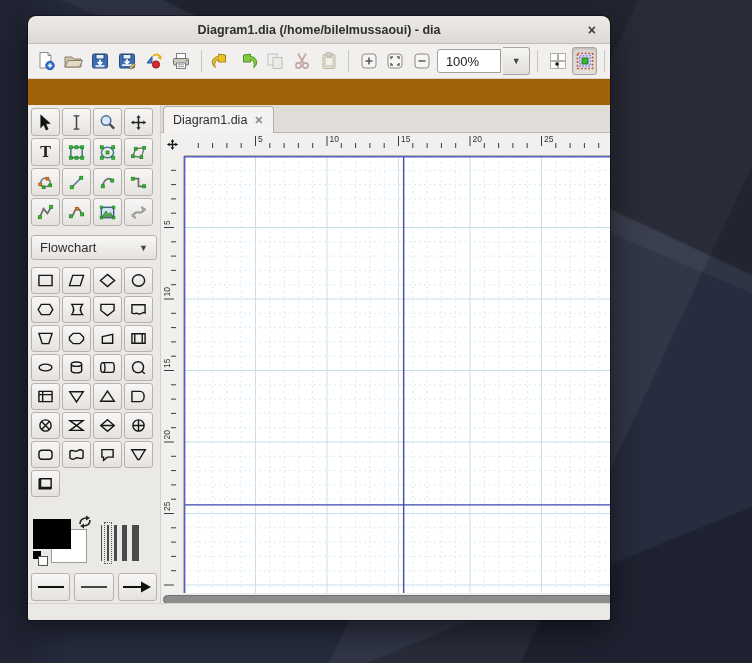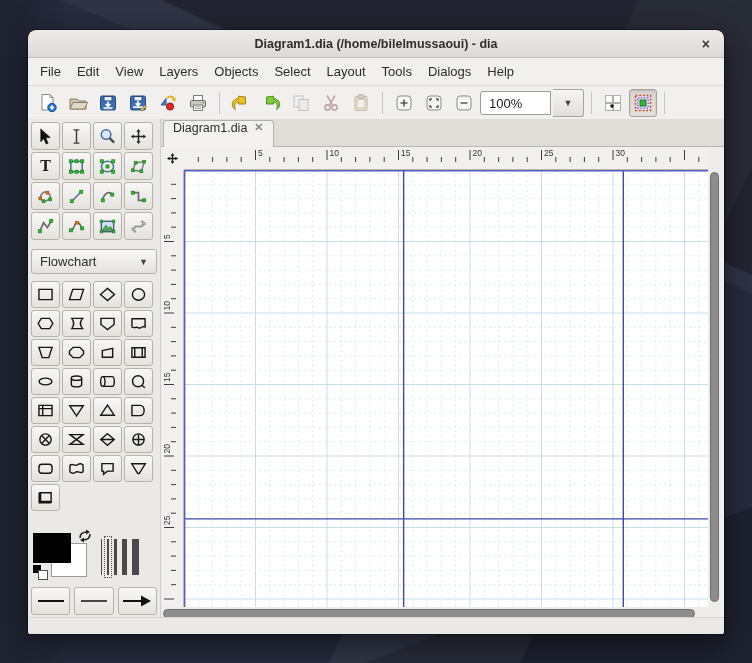--- a/index.html
+++ b/index.html
@@ -8,21 +8,21 @@
     font-family:"Liberation Sans",sans-serif;
     background-color:#272c3e;
     background-image:
       linear-gradient(205deg, rgba(0,0,0,.30) 0 27%, transparent 27.3%),
       linear-gradient(115deg, transparent 0 60%, rgba(255,255,255,.05) 60.3% 78%, transparent 78.3%),
       linear-gradient(338deg, rgba(0,0,0,.22) 0 16%, transparent 16.3%),
       linear-gradient(23deg, transparent 0 70%, rgba(255,255,255,.045) 70.3%),
       linear-gradient(90deg, rgba(0,0,0,.18) 0 3%, transparent 9%);
   }
   .window{
-    position:absolute;left:28px;top:30px;width:696px;height:604px;
+    position:absolute;left:28px;top:16px;width:582px;height:604px;
     border-radius:8px 8px 2px 2px;background:#a16207;
     box-shadow:0 10px 34px rgba(0,0,0,.55), 0 0 0 1px rgba(0,0,0,.35);
     overflow:hidden;
   }
   
   .titlebar{
     height:27px;display:flex;align-items:center;justify-content:center;position:relative;
     background:linear-gradient(#edebe9,#dcd9d5);
     border-bottom:1px solid #c2beb8;border-radius:8px 8px 0 0;
   }
@@ -44,21 +44,21 @@
   }
   .tbtn{
     width:26px;height:26px;border:1px solid transparent;border-radius:3px;
     display:flex;align-items:center;justify-content:center;background:transparent;
   }
   .tbtn.disabled{opacity:.45;}
   .tbtn.active{background:linear-gradient(#d8d5d1,#e4e1dd);border:1px solid #a9a49d;box-shadow:inset 0 1px 2px rgba(0,0,0,.15);}
   .tsep{width:1px;height:22px;background:#c9c5bf;margin:0 5px;}
   .zoominput{
     width:54px;height:22px;border:1px solid #a39e97;border-radius:3px 0 0 3px;background:#fff;
-    font-size:13px;color:#222;padding:0 7px 0 8px;font-family:"Liberation Sans",sans-serif;
+    font-size:13px;color:#222;padding:0 0 0 8px;font-family:"Liberation Sans",sans-serif;
   }
   .zoomdrop{
     width:30px;height:26px;border:1px solid #a9a49d;border-left:none;border-radius:0 3px 3px 0;
     background:linear-gradient(#f6f5f3,#e2dfdb);display:flex;align-items:center;justify-content:center;
     font-size:9px;color:#444;
   }
   
   .main{position:absolute;left:0;top:89px;width:696px;height:499px;display:flex;}
   .statusbar{position:absolute;left:0;bottom:0;width:696px;height:16px;background:#ebe9e6;border-top:1px solid #d6d3ce;}
   
@@ -94,21 +94,21 @@
   .lwsel{outline:1px dotted #555;outline-offset:2px;}
   .arrowrow{display:flex;gap:4px;margin-top:2px;}
   .arrowbtn{
     flex:1;height:26px;border:1px solid #b7b3ac;border-radius:3px;
     background:linear-gradient(#f8f7f6,#e5e2de);display:flex;align-items:center;justify-content:center;
   }
   
   .canvasdock{flex:1;display:flex;flex-direction:column;background:#e4e1dd;border-left:1px solid #d2cfca;}
   .tabstrip{height:27px;display:flex;align-items:flex-end;background:#e0ddd9;border-bottom:1px solid #b9b5af;padding-left:2px;}
   .tab{
-    height:26px;display:flex;align-items:flex-start;gap:7px;padding:0 9px;
+    height:26px;display:flex;align-items:center;gap:7px;padding:0 9px;
     background:#f3f2f0;border:1px solid #b3afa9;border-bottom:none;border-radius:4px 4px 0 0;
     position:relative;top:1px;
   }
   .tab .tlabel{font-size:12.5px;color:#2d2d2d;}
   .tab .tclose{font-size:11px;color:#8b8b8b;font-weight:bold;}
   .workarea{
     flex:1;display:grid;grid-template-columns:23px 524px 13px;grid-template-rows:23px 437px 13px;
     background:#f1f0ee;
   }
   .rcorner{display:flex;align-items:center;justify-content:center;background:#f1f0ee;}
@@ -125,32 +125,20 @@
 </head>
 <body>
 
 <div class="window">
 
   <div class="titlebar">
     <span class="title">Diagram1.dia (/home/bilelmussaoui) - dia</span>
     <span class="closebtn">×</span>
   </div>
 
-  <div class="menubar" id="menubar">
-      <div class="menuitem">File</div>
-      <div class="menuitem">Edit</div>
-      <div class="menuitem">View</div>
-      <div class="menuitem">Layers</div>
-      <div class="menuitem">Objects</div>
-      <div class="menuitem">Select</div>
-      <div class="menuitem">Layout</div>
-      <div class="menuitem">Tools</div>
-      <div class="menuitem">Dialogs</div>
-      <div class="menuitem">Help</div>
-    </div>
 
   <div class="toolbar" id="toolbar">
       <div class="tbtn">
         <span>
           <svg width="20" height="20" viewBox="0 0 20 20">
             <path d="M4,1.5 H12 L15,4.5 V17 H4 Z" fill="#fff" stroke="#8a8a8a"></path>
             <path d="M12,1.5 V4.5 H15" fill="none" stroke="#8a8a8a"></path>
             <circle cx="14" cy="14.5" r="4.2" fill="#2f6fd0" stroke="#1c4f9e"></circle>
             <path d="M14,12.3 V16.7 M11.8,14.5 H16.2" stroke="#fff" stroke-width="1.5"></path>
           </svg>

